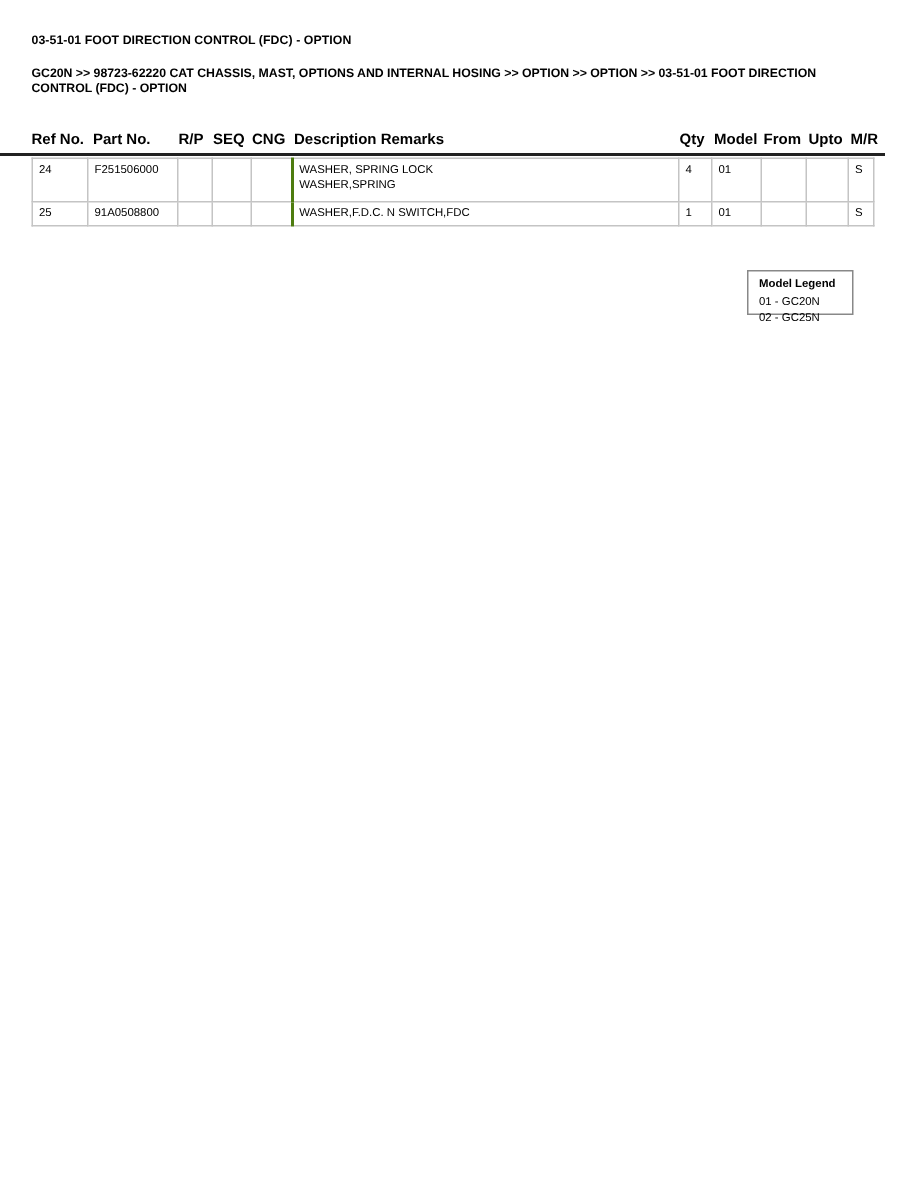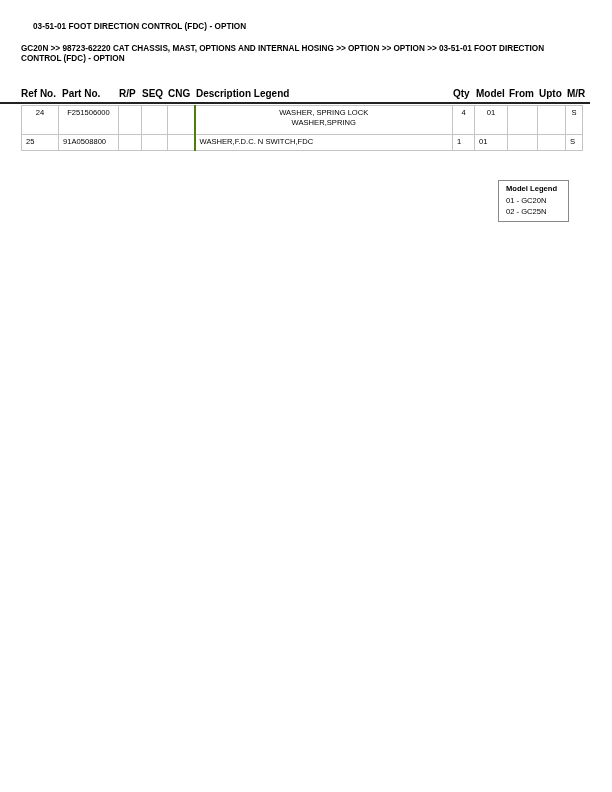--- a/index.html
+++ b/index.html
@@ -1,45 +1,45 @@
 <!DOCTYPE html>
 <html><head>
 <meta charset="utf-8">
 <style>
   html, body { margin: 0; padding: 0; background: #ffffff; }
   body { width: 612px; height: 792px; position: relative; overflow: hidden;
          font-family: "Liberation Sans", sans-serif; color: #000; }
-  .title { position: absolute; left: 21px; top: 22px; font-size: 8.2px; font-weight: bold; letter-spacing: 0.05px; margin-left: 12px; }
+  .title { position: absolute; left: 21px; top: 22px; font-size: 8.2px; font-weight: bold; letter-spacing: 0.05px; }
   .breadcrumb { position: absolute; left: 21px; top: 44px; width: 560px; font-size: 8.2px; font-weight: bold; line-height: 10px; }
   .thead { position: absolute; left: 0; top: 88px; width: 612px; height: 14px; font-size: 10px; font-weight: bold; }
   .thead span { position: absolute; top: 0; white-space: nowrap; }
   .rule { position: absolute; left: 0; top: 102px; width: 590px; height: 2px; background: #222; }
   table.parts { position: absolute; left: 21px; top: 105px; border-collapse: collapse; font-size: 7.6px; }
   table.parts td { border: 1px solid #c4c4c4; vertical-align: top; padding: 2px 4px 3px 4px; line-height: 10px; }
   table.parts td.c-desc { border-left: 2px solid #4d7c0f; }
-  table.parts tr.r1 td { height: 23px; text-align: center; }
+  table.parts tr.r1 td { height: 23px; }
   table.parts tr.r2 td { height: 10px; margin-top: 28px; }
   table.parts tr.r3 td { height: 23px; }
-  .legend { position: absolute; left: 498px; top: 180px; width: 71px; height: 42px; border: 1px solid #888;
+  .legend { position: absolute; left: 498px; top: 180px; width: 71px; height: 30px; border: 1px solid #888;
             font-size: 7.6px; line-height: 11px; padding: 2px 0 0 7px; box-sizing: border-box; }
   .legend .lh { font-weight: bold; margin-bottom: 1px; }
 </style>
 </head>
 <body>
 
 <div class="title">03-51-01 FOOT DIRECTION CONTROL (FDC) - OPTION</div>
 <div class="breadcrumb">GC20N &gt;&gt; 98723-62220 CAT CHASSIS, MAST, OPTIONS AND INTERNAL HOSING &gt;&gt; OPTION &gt;&gt; OPTION &gt;&gt; 03-51-01 FOOT DIRECTION CONTROL (FDC) - OPTION</div>
 
 <div class="thead">
   <span style="left:21px">Ref No.</span>
   <span style="left:62px">Part No.</span>
   <span style="left:119px">R/P</span>
   <span style="left:142px">SEQ</span>
   <span style="left:168px">CNG</span>
-  <span style="left:196px">Description Legend</span>
+  <span style="left:196px">Description Remarks</span>
   <span style="left:453px">Qty</span>
   <span style="left:476px">Model</span>
   <span style="left:509px">From</span>
   <span style="left:539px">Upto</span>
   <span style="left:567px">M/R</span>
 </div>
 <div class="rule"></div>
 
 <table class="parts">
   <colgroup>

